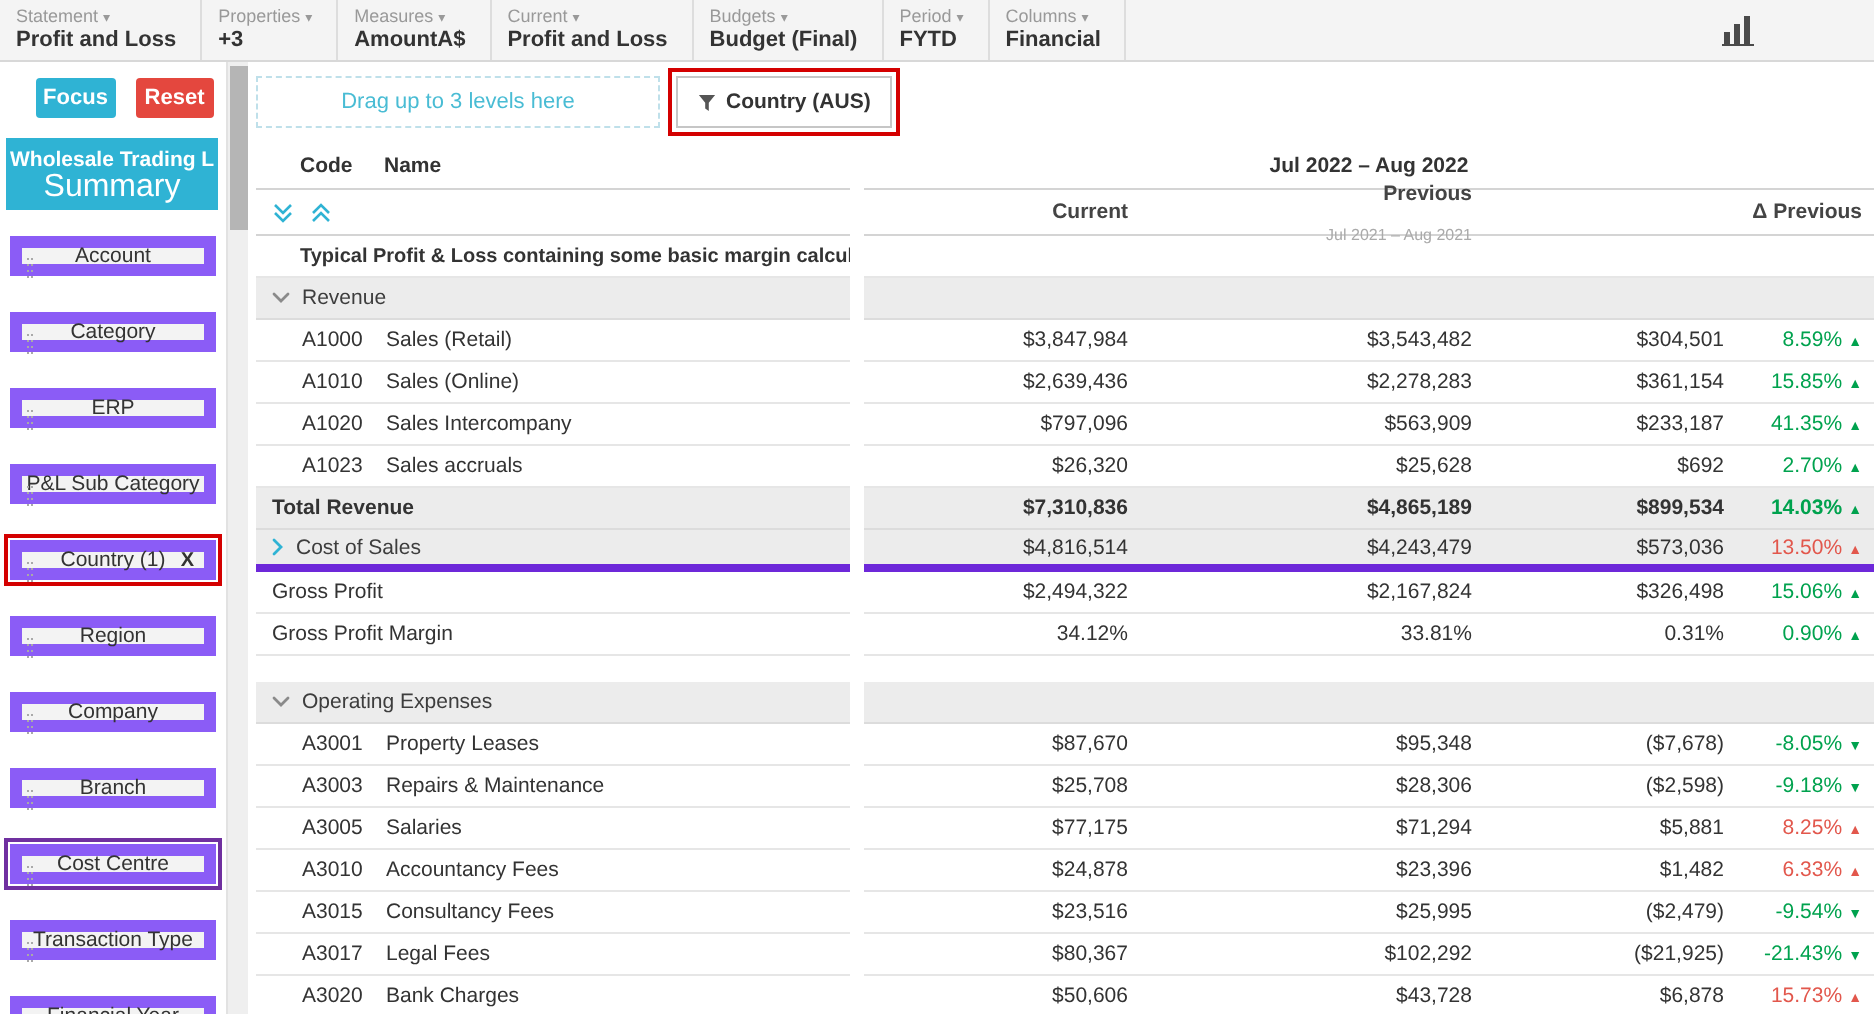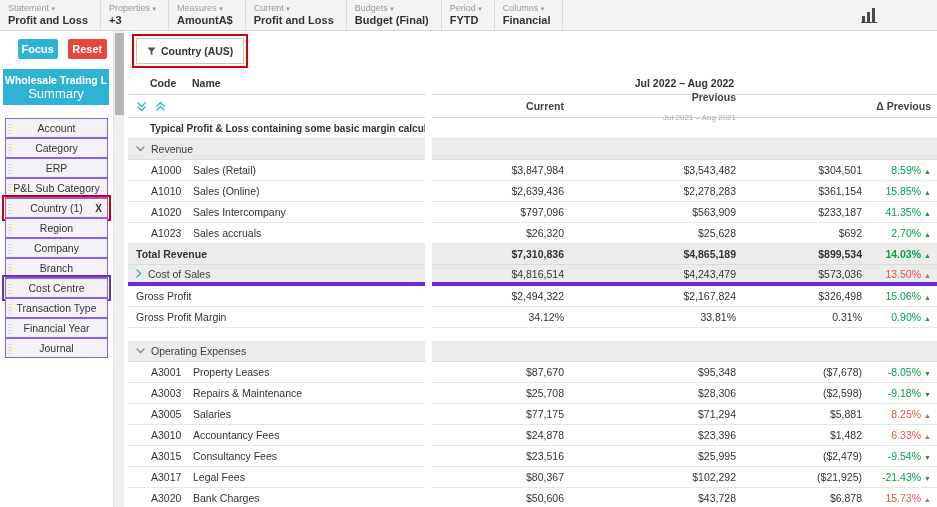--- a/index.html
+++ b/index.html
@@ -31,25 +31,25 @@
     flex:1; height:20px; border:none; border-radius:2px; color:#fff;
     font-family:inherit; font-size:11px; font-weight:bold; cursor:pointer; padding:0;
   }
   .btn-focus { background:var(--accent); }
   .btn-reset { background:var(--reset); }
   .selection-box {
     margin:4px 3px 0 3px; background:var(--accent); color:#fff; text-align:center;
     padding:5px 2px; cursor:pointer;
   }
   .selection-title { font-size:10.5px; font-weight:bold; line-height:13px; white-space:nowrap; overflow:hidden; }
-  .selection-sub { font-size:13px; line-height:13px; }
+  .selection-sub { font-size:16px; line-height:13px; }
   .dim-list { margin-top:13px; }
   .dim-item {
-    position:relative; margin:0 4px 0 5px; height:20px;
-    background:#f3f3f3; border:1px solid #8b5cf6;
+    position:relative; margin:0 4px 18px 5px; height:20px;
+    background:#f3f3f3; border:6px solid #8b5cf6;
     display:flex; align-items:center; justify-content:center;
     font-size:10.5px; color:#333; cursor:grab;
   }
   .handle {
     position:absolute; left:2px; top:4px; width:4px; height:12px;
     background-image:radial-gradient(#a9a9a9 34%, transparent 36%);
     background-size:2px 3px;
   }
   .dim-close { position:absolute; right:5px; font-weight:bold; font-size:10px; cursor:pointer; }
   .ann-red { outline:2px solid var(--ann-red); outline-offset:1px; }
@@ -221,20 +221,23 @@
       </div>
   </aside>
 
   <div class="vscroll" data-name="main-vertical-scrollbar">
     <div class="vscroll-thumb" data-name="scrollbar-thumb"></div>
   </div>
 
   <main class="main" data-name="main-content">
 
     <div class="levels-bar" data-name="levels-bar">
+      <div class="dropzone" data-name="level-dropzone">
+        <span data-name="dropzone-text">Drag up to 3 levels here</span>
+      </div>
       <div class="chip ann-red" data-name="level-chip-country">
         <svg data-name="filter-icon" width="9" height="9" viewBox="0 0 10 10">
           <path d="M0.5 0.5h9L6 4.8v4.7L4 8V4.8z"></path>
         </svg>
         <span data-name="level-chip-label">Country (AUS)</span>
       </div>
     </div>
 
     <div class="table" data-name="statement-table">
 

